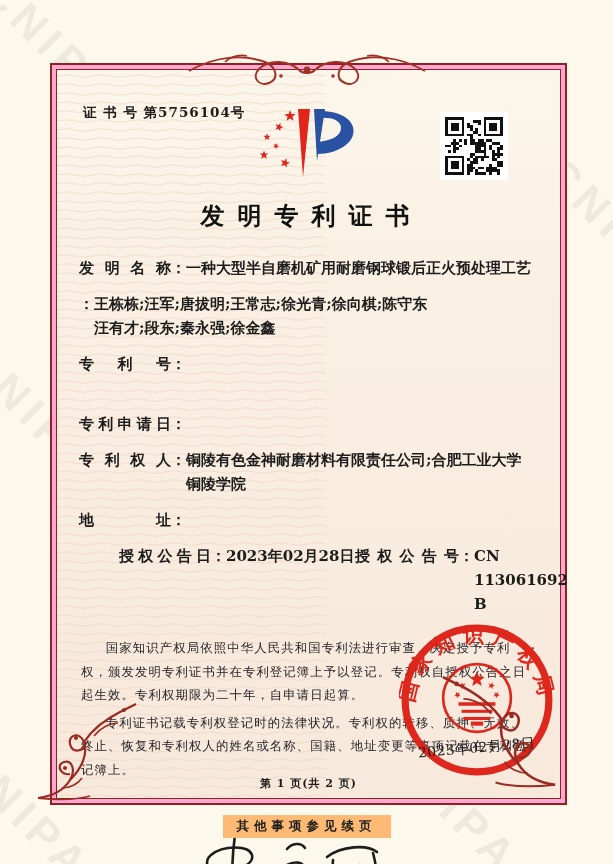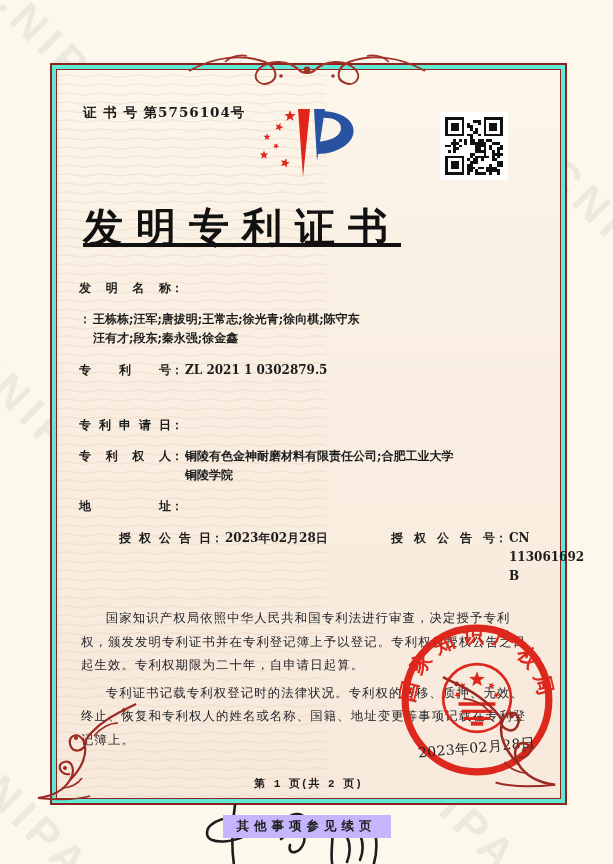--- a/index.html
+++ b/index.html
@@ -11,74 +11,74 @@
   }
   .watermark{
     position:absolute;font-family:"Liberation Sans",sans-serif;
     font-weight:bold;font-size:44px;letter-spacing:7px;
     color:rgba(120,105,85,0.10);transform:rotate(45deg);
     white-space:nowrap;pointer-events:none;z-index:0;
   }
   
   .frame{
     position:absolute;left:50px;top:63px;width:513px;height:738px;
-    border:2.5px solid #8f221e;background:#5eead4;z-index:1;
+    border:2.5px solid #8f221e;background:#f9a8d4;z-index:1;
   }
   .frame-inner{
     position:absolute;inset:4px;border:1px solid #8f221e;
     background:linear-gradient(180deg,#fcf6ea 0%,#f9efe2 35%,#f7e9db 100%);
   }
   .waves{position:absolute;inset:0;width:100%;height:100%;opacity:.75;}
   .content{position:absolute;inset:0;padding:0 20px;box-sizing:border-box;}
   
   .header{position:relative;height:116px;}
   .cert-no{
     position:absolute;left:6px;top:34px;font-size:13.5px;font-weight:600;
     letter-spacing:1px;
   }
   .logo{position:absolute;left:50%;top:36px;transform:translateX(-50%);}
   .qr{
     position:absolute;right:32px;top:42px;width:58px;height:58px;
     background:#fff;padding:5px;
   }
   .title{
-    text-align:left;font-size:40px;font-weight:bold;letter-spacing:13px;
-    margin:14px 0 0 6px;color:#111;text-decoration:underline;
+    text-align:center;font-size:24px;font-weight:bold;letter-spacing:13px;
+    margin:14px 0 0 6px;color:#111;
   }
   
   .fields{margin-top:24px;padding:0 2px;}
-  .frow{display:flex;margin-bottom:12px;font-size:12px;font-weight:600;line-height:1.6;}
+  .frow{display:flex;margin-bottom:12px;font-size:15px;font-weight:600;line-height:1.6;}
   .flabel{
     display:inline-block;width:92px;flex:0 0 92px;
     text-align:justify;text-align-last:justify;
   }
   .fcolon{flex:0 0 14px;}
   .fvalue{flex:1;white-space:pre-line;}
   .frow.grant .pair{display:flex;}
   .frow.grant .pair.left{width:236px;flex:0 0 236px;margin-left:40px;}
-  .frow.grant .pair.right .flabel{width:104px;flex:0 0 104px;margin-left:36px;}
+  .frow.grant .pair.right .flabel{width:104px;flex:0 0 104px;}
   
   .paras{margin-top:20px;padding:0 4px;}
   .paras p{
     margin:0 0 4px 0;font-size:12.4px;line-height:1.9;letter-spacing:1.1px;
     text-indent:2em;color:#24242a;font-weight:500;
   }
   
   .sigblock{position:relative;height:130px;margin-top:40px;}
   .signature{position:absolute;left:118px;top:8px;}
   
   .seal{position:absolute;left:342px;top:552px;width:156px;height:156px;opacity:.96;}
   
   .page-num{
     position:absolute;left:0;right:0;bottom:7px;text-align:center;
-    font-size:11px;font-weight:600;letter-spacing:1px;font-family:Liberation Mono, monospace;
+    font-size:11px;font-weight:600;letter-spacing:1px;
   }
   .cont-note{
     position:absolute;left:50%;top:815px;transform:translateX(-50%);
-    background:#c4b5fd;padding:3px 14px;font-size:12.5px;font-weight:600;
+    background:#fdba74;padding:3px 14px;font-size:12.5px;font-weight:600;
     letter-spacing:5px;z-index:2;white-space:nowrap;
   }
   
   .orn{position:absolute;z-index:3;pointer-events:none;}
   .orn-top{left:50%;top:46px;transform:translateX(-50%);}
   .orn-bl{left:32px;top:700px;}
   .orn-br{left:436px;top:664px;transform:scaleX(-1);}
 </style>
 </head>
 <body>
@@ -247,30 +247,30 @@
             <rect x="2" y="16" width="3" height="3" fill="#111"></rect>
           </svg>
       </div>
 
       <div class="title">发明专利证书</div>
 
       <div class="fields">
         <div class="frow">
           <span class="flabel">发明名称</span>
             <span class="fcolon">：</span>
+          <span class="fvalue">一种大型半自磨机矿用耐磨钢球锻后正火预处理工艺</span>
         </div>
         <div class="frow">
             <span class="fcolon">：</span>
           <span class="fvalue">王栋栋;汪军;唐拔明;王常志;徐光青;徐向棋;陈守东
 汪有才;段东;秦永强;徐金鑫</span>
         </div>
         <div class="frow">
           <span class="flabel">专利号</span>
             <span class="fcolon">：</span>
-          <span class="fvalue">ZL 2021 1 0302879.5</span>
         </div>
         <div class="frow" style="margin-top:36px">
           <span class="flabel">专利申请日</span>
             <span class="fcolon">：</span>
         </div>
         <div class="frow" style="margin-top:6px">
           <span class="flabel">专利权人</span>
             <span class="fcolon">：</span>
           <span class="fvalue">铜陵有色金神耐磨材料有限责任公司;合肥工业大学
 铜陵学院</span>

